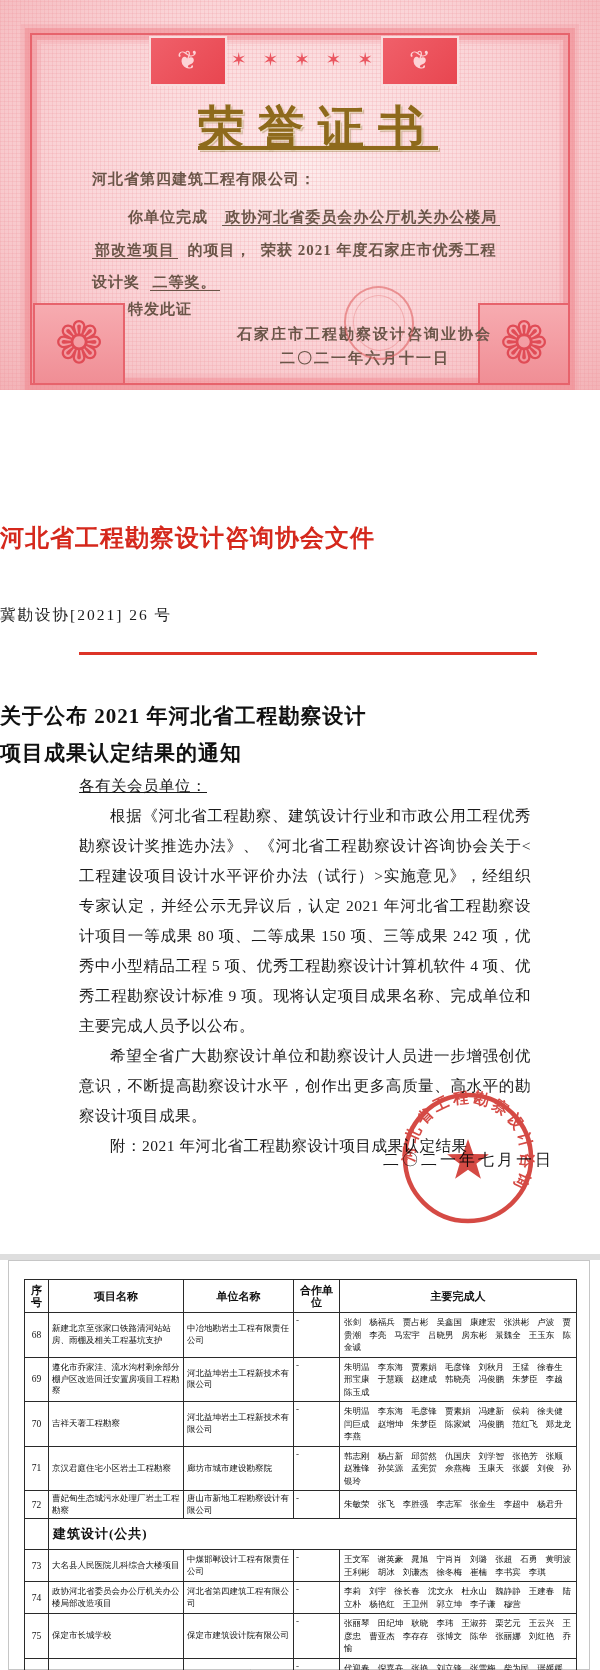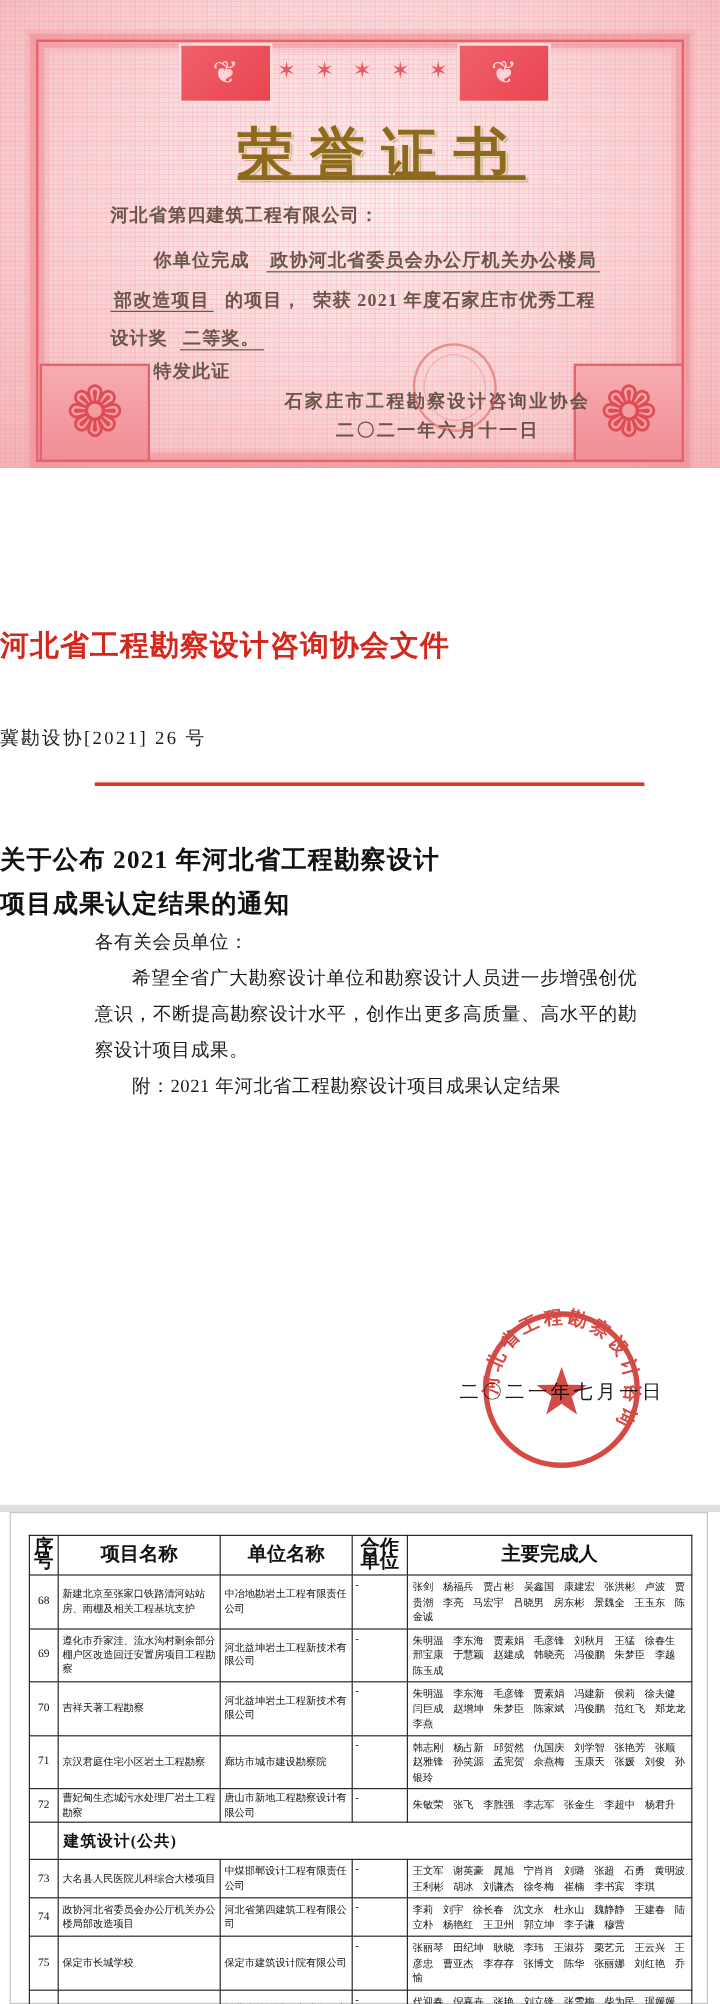--- a/index.html
+++ b/index.html
@@ -37,31 +37,31 @@
   .doc{position:absolute;top:390px;left:0;width:600px;height:866px;background:#fff;color:#222;}
   .doc-header{position:absolute;top:132px;left:0;width:100%;margin:0;text-align:left;
         font-size:24px;font-weight:700;color:#d5281c;letter-spacing:1px;}
   .doc-number{position:absolute;top:215px;left:0;width:100%;text-align:left;font-size:15.5px;color:#1a1a1a;letter-spacing:2px;}
   .red-line{position:absolute;top:262px;left:79px;width:458px;height:2.5px;background:#dd3428;}
   .notice-title{position:absolute;top:308px;left:0;width:100%;margin:0;text-align:left;
         font-size:21px;font-weight:900;color:#111;line-height:37px;letter-spacing:1px;}
   .doc-body{position:absolute;top:381px;left:79px;width:452px;font-size:15.5px;color:#1a1a1a;
         line-height:30px;text-align:justify;letter-spacing:.5px;}
   .doc-body p{margin:0;text-indent:2em;}
-  .doc-body .salutation{text-indent:0;}
+  .doc-body .salutation{text-indent:0;text-decoration:underline;}
   .doc-date{position:absolute;top:760px;left:383px;font-size:16px;color:#1a1a1a;letter-spacing:3px;}
   .seal{position:absolute;left:398px;top:698px;width:140px;height:140px;mix-blend-mode:multiply;opacity:.93;}
 
   
   .seam{position:absolute;top:1254px;left:0;width:600px;height:6px;background:#dedede;}
   .panel{position:absolute;top:1260px;left:8px;width:582px;height:410px;background:#fff;border:1px solid #c6c6c6;box-sizing:border-box;}
   table.results{position:absolute;left:15px;top:18px;width:552px;border-collapse:collapse;table-layout:fixed;
         font-family:"Liberation Serif","DejaVu Serif",serif;color:#111;}
   .results th,.results td{border:1px solid #2a2a2a;box-sizing:border-box;}
-  .results th{font-size:16px;font-weight:700;padding:4px 1px;text-align:center;line-height:12px;margin-left:16px;}
+  .results th{font-size:11px;font-weight:700;padding:4px 1px;text-align:center;line-height:12px;margin-left:16px;}
   .results td{font-size:8.5px;vertical-align:middle;}
   td.c-no{text-align:center;font-size:9.5px;}
   td.c-project,td.c-unit{padding:2px 3px;line-height:11.5px;}
   td.c-partner{vertical-align:top;padding:2px 2px;font-size:9px;}
   td.c-people{padding:3px 4px;line-height:12.5px;word-spacing:6px;}
   td.c-section{font-size:13px;font-weight:900;padding:6px 4px;letter-spacing:1px;}
 </style>
 </head>
 <body>
 
@@ -107,20 +107,21 @@
   <section class="doc">
     <h2 class="doc-header">河北省工程勘察设计咨询协会文件</h2>
     <div class="doc-number">冀勘设协[2021] 26 号</div>
     <div class="red-line"></div>
     <h3 class="notice-title">
       <span style="display:block">关于公布 2021 年河北省工程勘察设计</span>
       <span style="display:block">项目成果认定结果的通知</span>
     </h3>
     <div class="doc-body">
       <p class="salutation">各有关会员单位：</p>
+      <p>根据《河北省工程勘察、建筑设计行业和市政公用工程优秀勘察设计奖推选办法》、《河北省工程勘察设计咨询协会关于&lt;工程建设项目设计水平评价办法（试行）&gt;实施意见》，经组织专家认定，并经公示无异议后，认定 2021 年河北省工程勘察设计项目一等成果 80 项、二等成果 150 项、三等成果 242 项，优秀中小型精品工程 5 项、优秀工程勘察设计计算机软件 4 项、优秀工程勘察设计标准 9 项。现将认定项目成果名称、完成单位和主要完成人员予以公布。</p>
       <p>希望全省广大勘察设计单位和勘察设计人员进一步增强创优意识，不断提高勘察设计水平，创作出更多高质量、高水平的勘察设计项目成果。</p>
       <p>附：2021 年河北省工程勘察设计项目成果认定结果</p>
     </div>
     <div class="doc-date">二〇二一年七月一日</div>
     <svg class="seal" viewBox="0 0 140 140" aria-hidden="true">
       <circle cx="70" cy="70" r="63" fill="none" stroke="#d23c36" stroke-width="4.5"></circle>
       <path id="sealArc" d="M 24,97 A 54,54 0 1 1 116,97" fill="none"></path>
       <text font-size="15.5" fill="#d23c36" letter-spacing="3.5" font-weight="bold" font-family="Liberation Serif, DejaVu Serif, serif">
         <textPath href="#sealArc" startOffset="24">河北省工程勘察设计咨询协会</textPath>
       </text>

